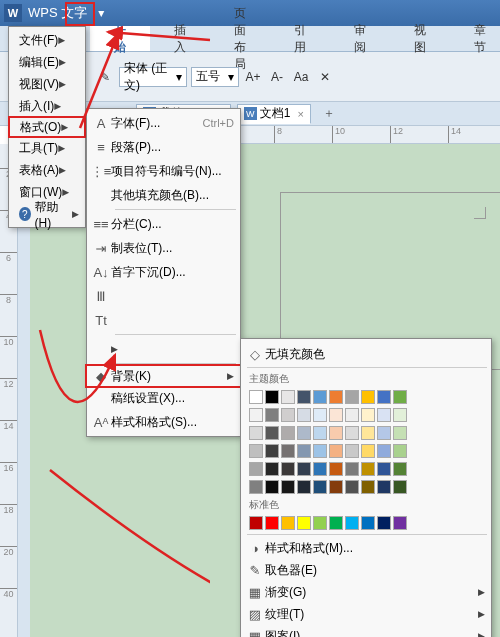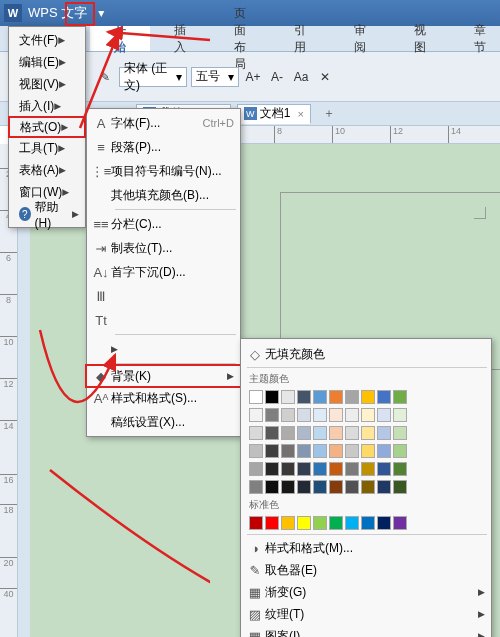--- a/index.html
+++ b/index.html
@@ -116,23 +116,23 @@
     <div class="tick" style="left: 418px;">14</div>
   </div>
 <div class="vruler" id="vruler">
     <div class="vtick" style="top: 24px;">2</div>
     <div class="vtick" style="top: 66px;">4</div>
     <div class="vtick" style="top: 108px;">6</div>
     <div class="vtick" style="top: 150px;">8</div>
     <div class="vtick" style="top: 192px;">10</div>
     <div class="vtick" style="top: 234px;">12</div>
     <div class="vtick" style="top: 276px;">14</div>
-    <div class="vtick" style="top: 330px;">16</div>
+    <div class="vtick" style="top: 318px;">16</div>
     <div class="vtick" style="top: 360px;">18</div>
-    <div class="vtick" style="top: 402px; margin-top: 11px;">20</div>
+    <div class="vtick" style="top: 402px;">20</div>
     <div class="vtick" style="top: 444px;">40</div>
   </div>
 <div class="leftstrip"></div>
 <div class="editarea">
   <div class="docpage">
     <div class="corner"></div>
   </div>
 </div>
 
 <div class="menu1" id="menu1">
@@ -216,26 +216,26 @@
       <span class="icon"></span>
       <span class="arr">▶</span>
     </div>
     <div class="sep"></div>
     <div class="mitem highlighted">
       <span class="icon">◆</span>
       <span class="label">背景(K)</span>
       <span class="arr">▶</span>
     </div>
     <div class="mitem">
+      <span class="icon"></span>
+      <span class="label">稿纸设置(X)...</span>
+    </div>
+    <div class="mitem">
       <span class="icon">Aᴬ</span>
       <span class="label">样式和格式(S)...</span>
-    </div>
-    <div class="mitem">
-      <span class="icon"></span>
-      <span class="label">稿纸设置(X)...</span>
     </div>
   </div>
 <div class="menu3" id="menu3">
     <div class="mitem">
       <span class="icon">◇</span>
       <span class="label">无填充颜色</span>
     </div>
     <div class="sep"></div>
     <div class="shead">主题颜色</div>
     <div class="swatches">

